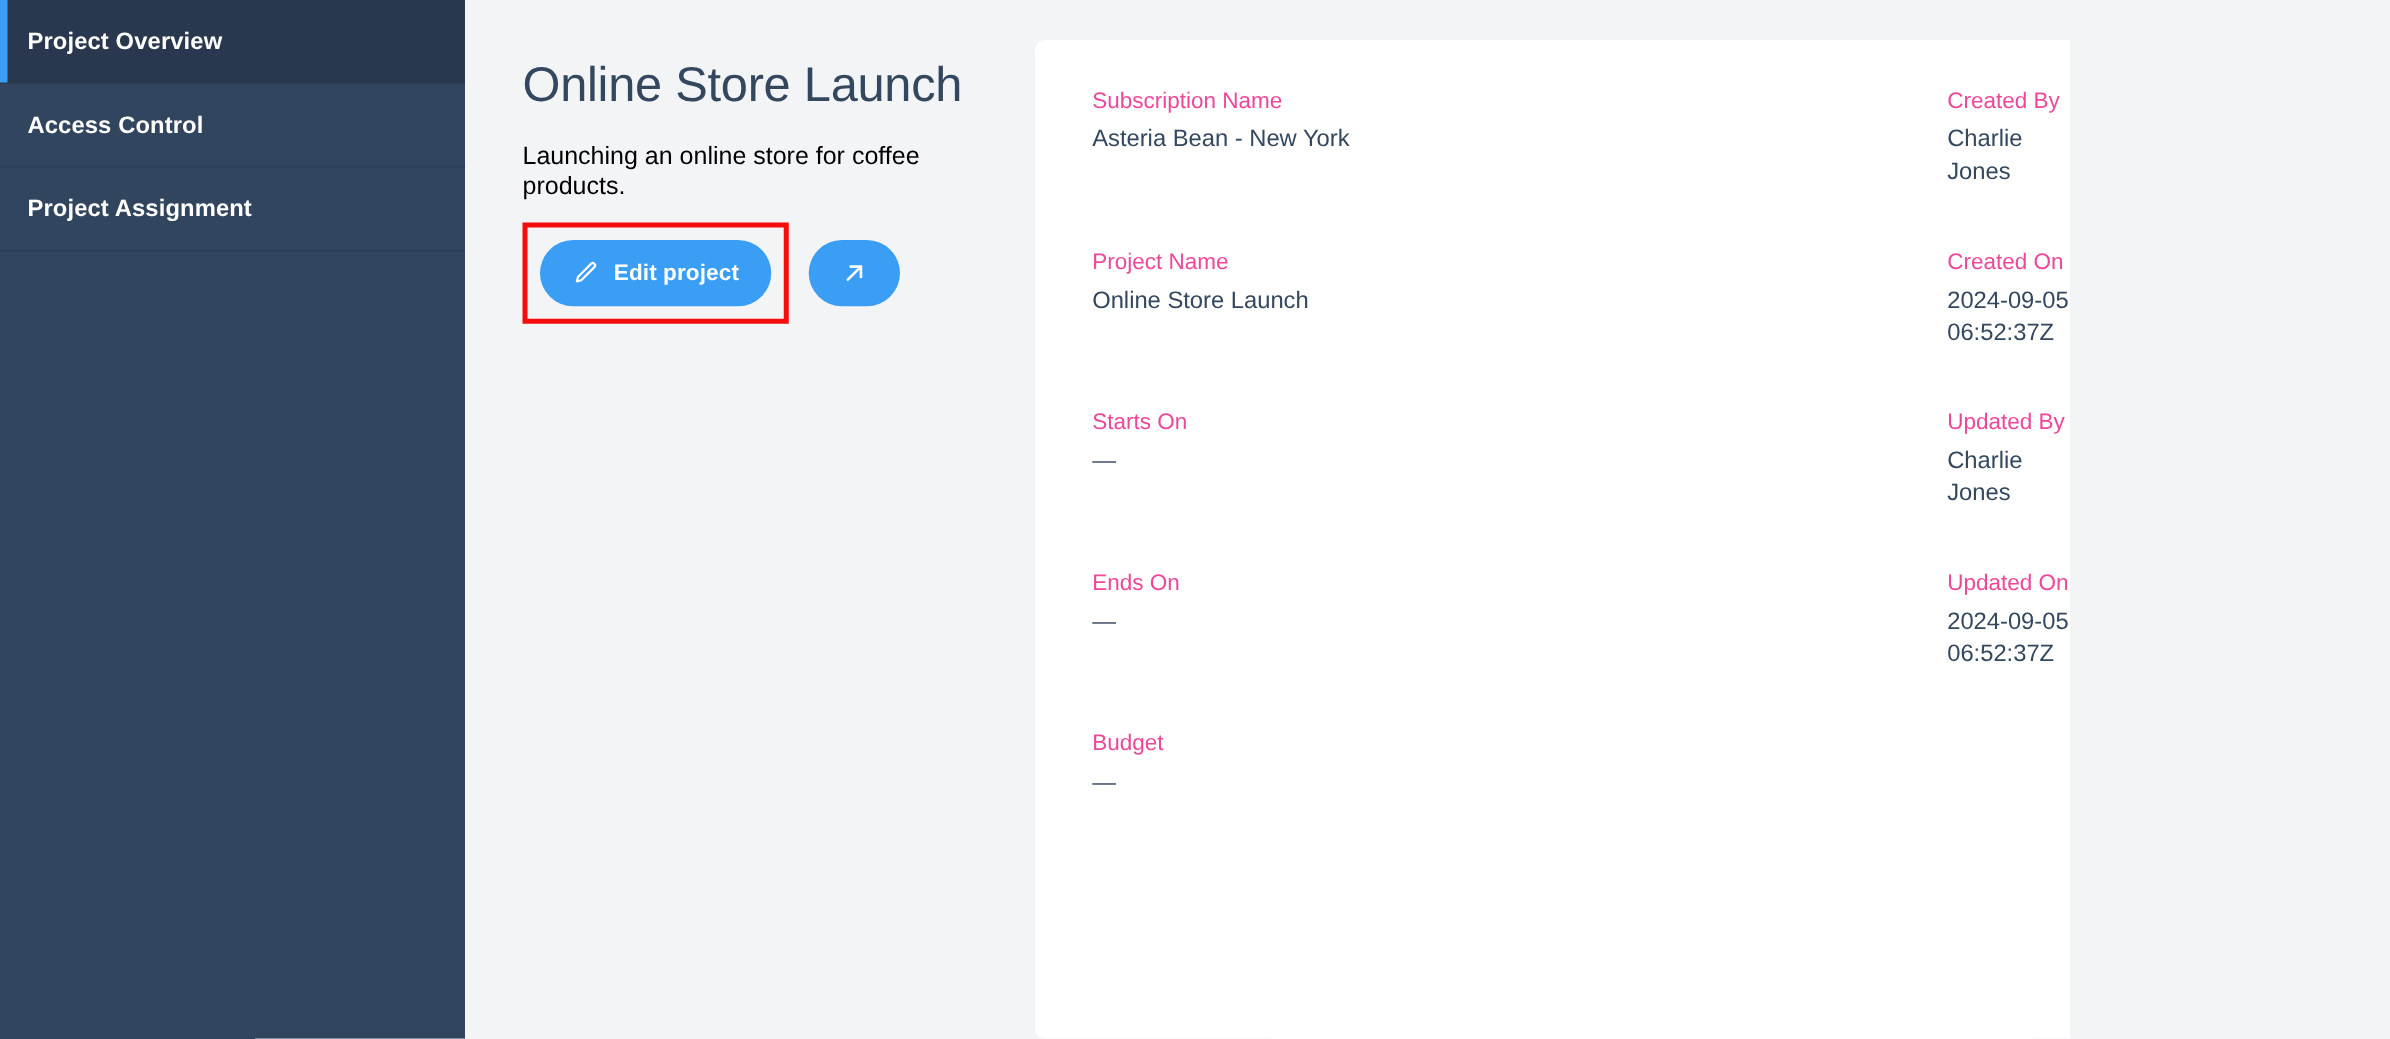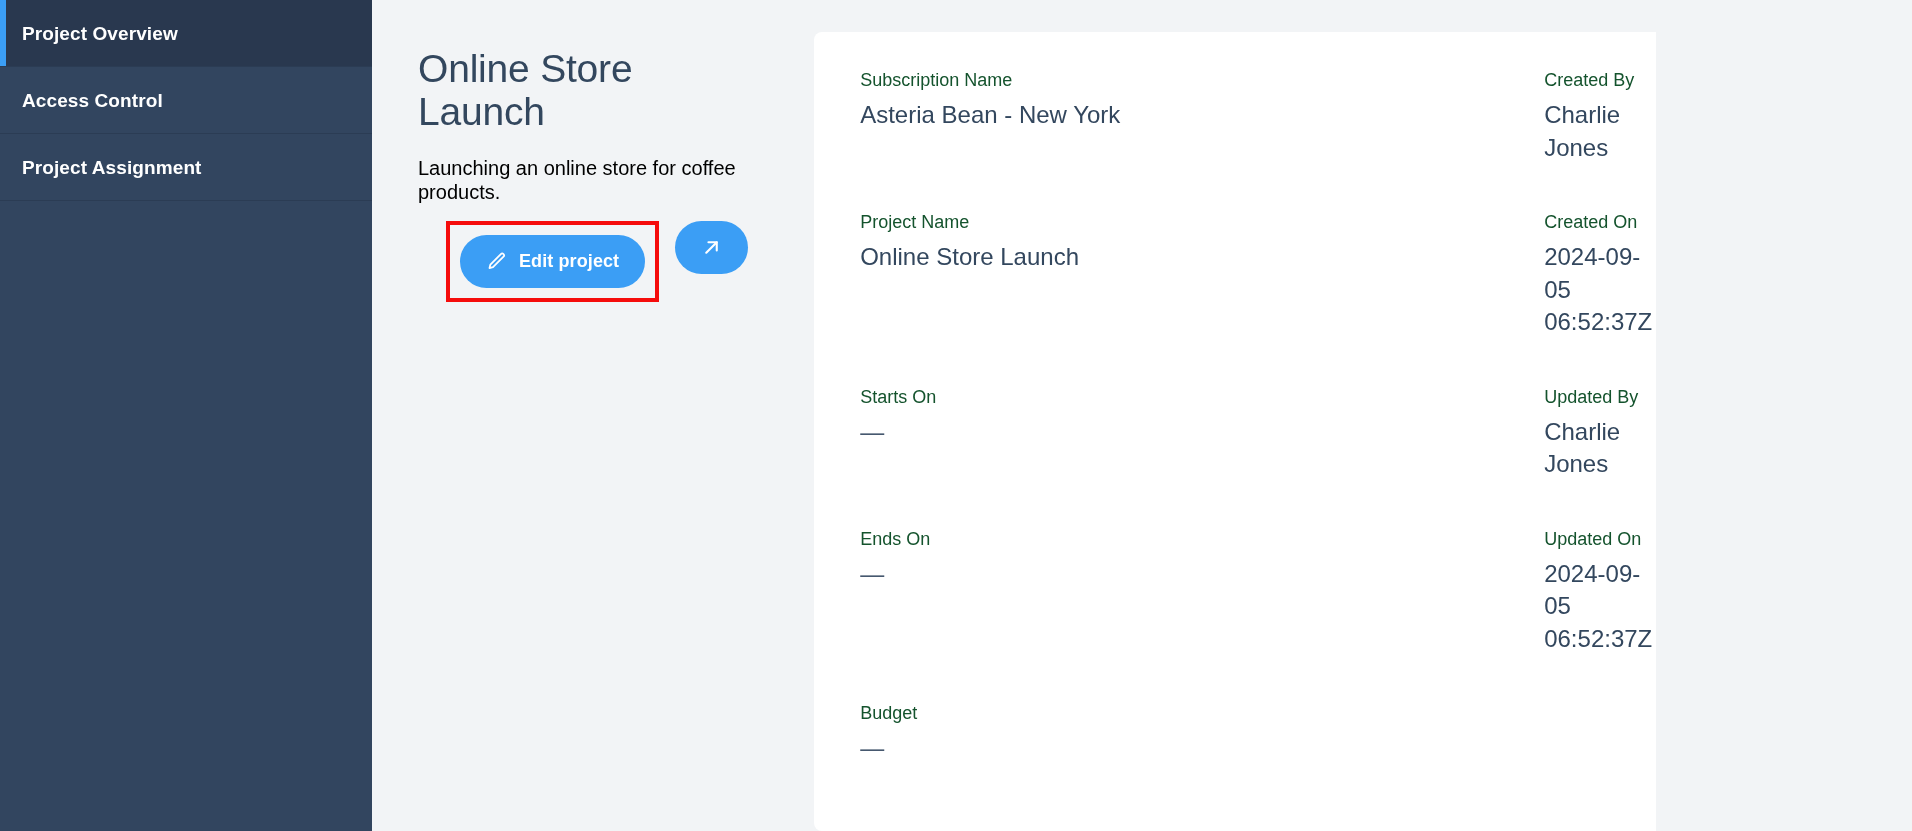--- a/index.html
+++ b/index.html
@@ -93,24 +93,23 @@
     font-size: 20px;
     color: #000000;
     font-weight: normal;
     line-height: 1.2;
   }
 
   
   .actions {
     margin-top: 17px;
     display: flex;
-    align-items: flex-start;
+    align-items: center;
     gap: 16px;
     position: relative;
-    margin-left: 28px;
   }
 
   .btn {
     display: inline-flex;
     align-items: center;
     gap: 12px;
     height: 53px;
     padding: 0 26px;
     border: none;
     border-radius: 27px;
@@ -145,28 +144,28 @@
   }
 
   .detail-grid {
     display: grid;
     grid-template-columns: 684px 1fr;
     row-gap: 46px;
   }
 
   .field-label {
     font-size: 18px;
-    color: #14532d;
+    color: #ec4899;
     font-weight: normal;
     line-height: 1.35;
   }
 
   .field-value {
     margin-top: 7px;
-    font-size: 24px;
+    font-size: 19px;
     color: #33475e;
     font-weight: normal;
     line-height: 1.35;
   }
 
   .field-value.empty { color: #46586f; }
 </style>
 </head>
 <body>
 

